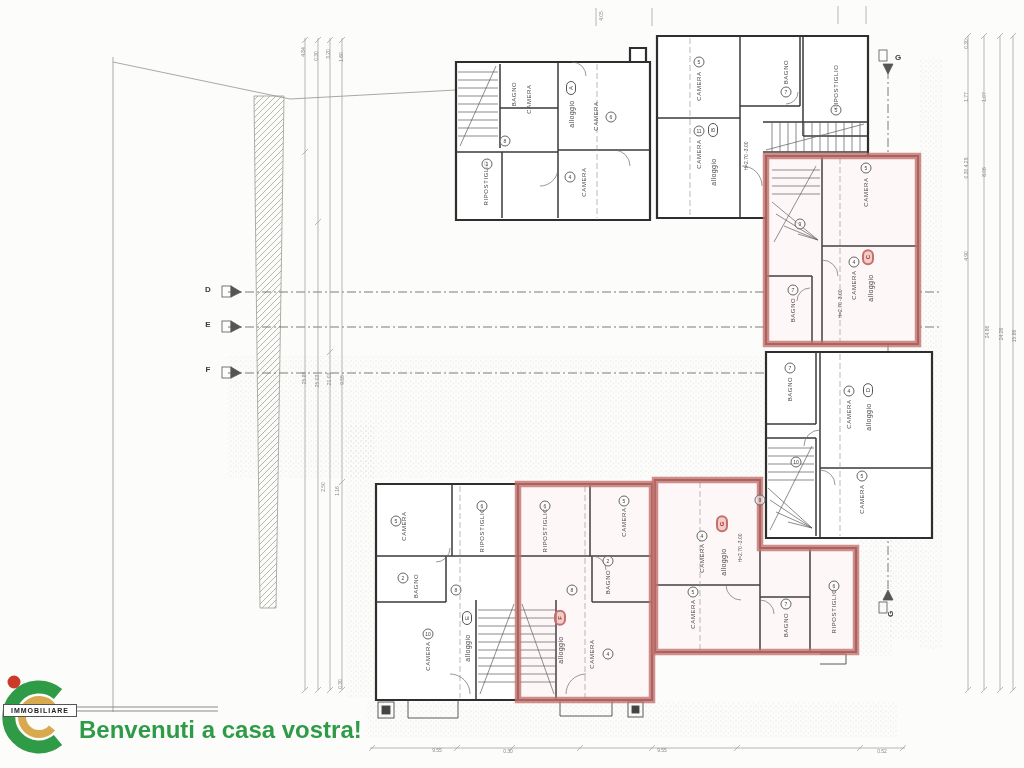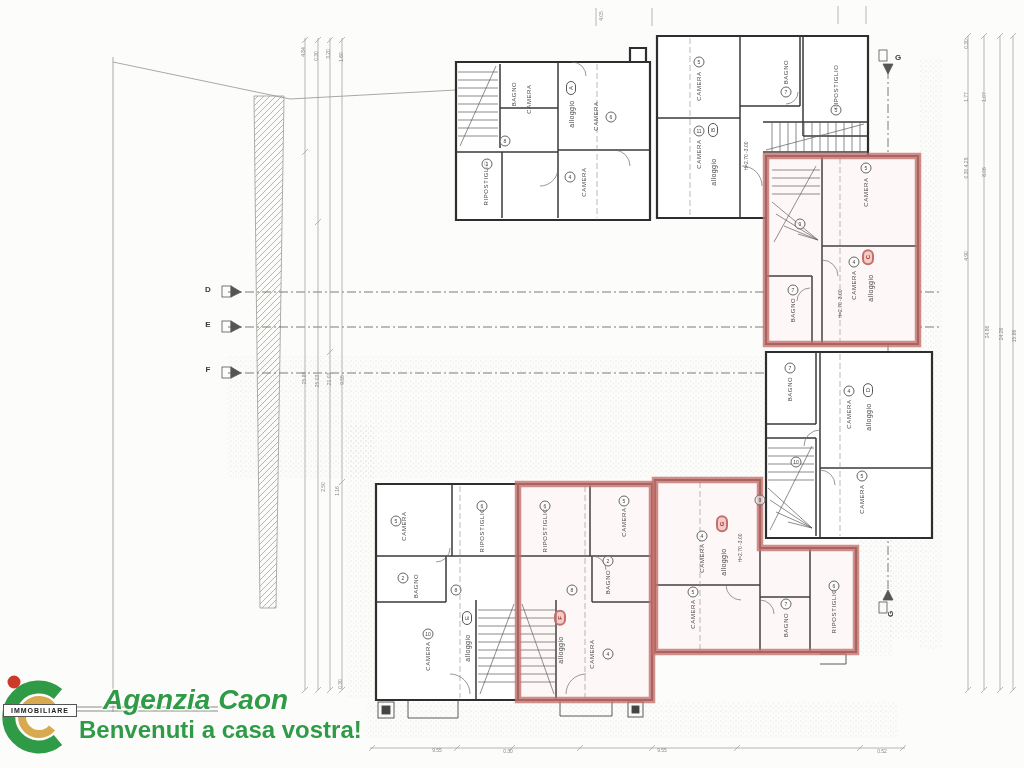--- a/index.html
+++ b/index.html
@@ -285,16 +285,15 @@
       <span class="pl dim" style="left: 987px; top: 332px; --r: -90deg;">24.86</span>
       <span class="pl dim" style="left: 1001px; top: 334px; --r: -90deg;">24.26</span>
       <span class="pl dim" style="left: 1014px; top: 336px; --r: -90deg;">15.86</span>
       <span class="pl dimh" style="left: 437px; top: 750px; --r: 0deg;">9.55</span>
       <span class="pl dimh" style="left: 508px; top: 751px; --r: 0deg;">0.30</span>
       <span class="pl dimh" style="left: 662px; top: 750px; --r: 0deg;">9.55</span>
       <span class="pl dimh" style="left: 882px; top: 751px; --r: 0deg;">0.52</span>
     </div>
 
   <div class="banner">IMMOBILIARE</div>
-  <div class="agency">Agenzia Caon</div>
   <div class="tagline">Benvenuti a casa vostra!</div>
 
 </div>
 
 </body></html>

